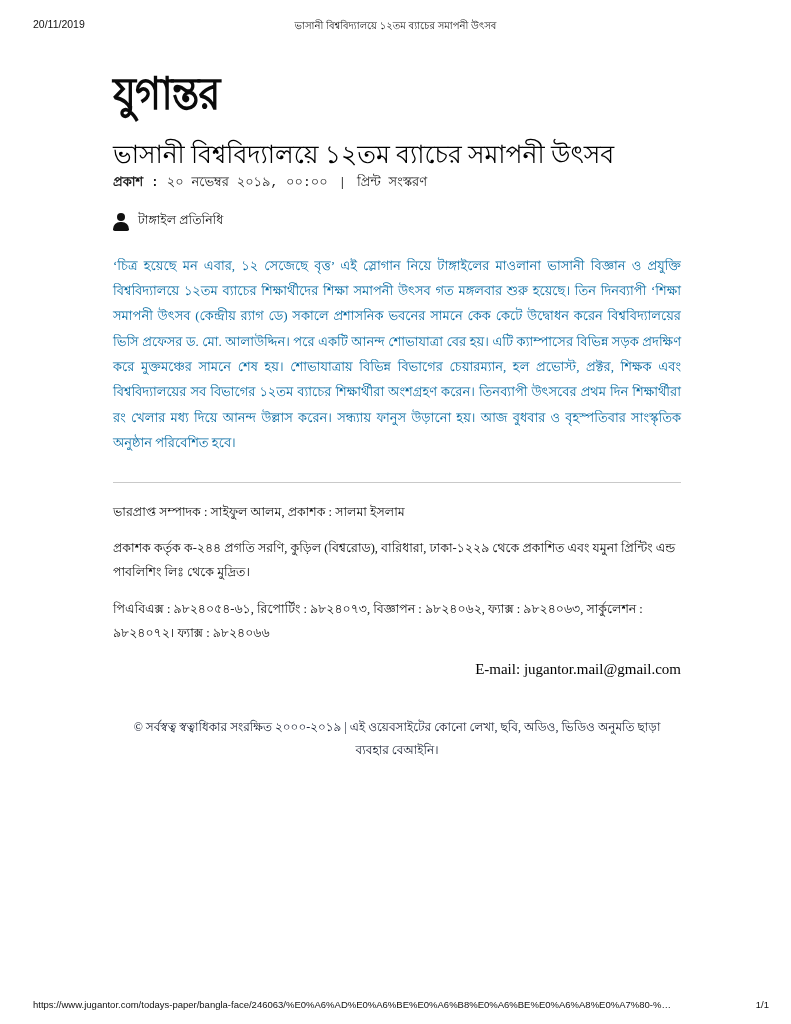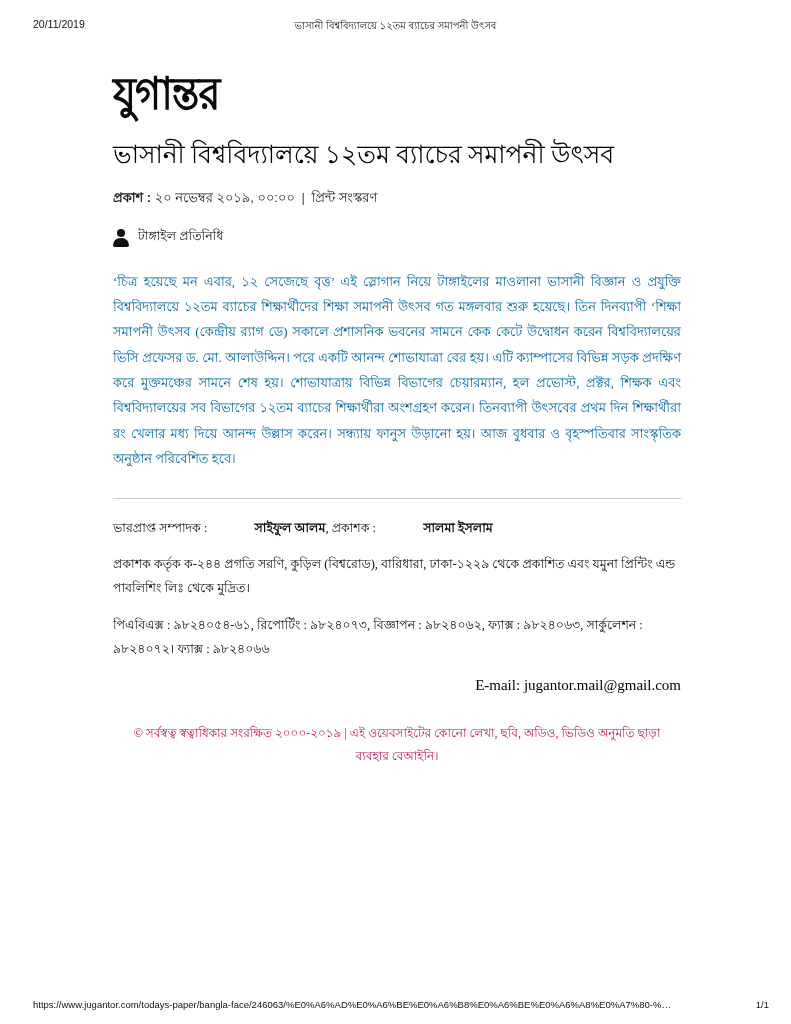--- a/index.html
+++ b/index.html
@@ -100,23 +100,22 @@
   h1.headline {
     font-family: "Liberation Serif", serif;
     font-weight: normal;
     font-size: 25px;
     line-height: 1.35;
     margin: 26px 0 0 0;
     color: #000;
   }
 
   .meta {
-    font-family: Liberation Sans, sans-serif;
+    font-family: Liberation Mono, monospace;
     font-size: 13px;
-    margin-top: 16px;
     color: #1a1a1a;
   }
   .meta .meta-label { font-weight: bold; }
   .meta .sep { padding: 0 3px; color: #444; }
 
   .byline {
     margin-top: 18px;
     display: flex;
     align-items: center;
     gap: 9px;
@@ -165,36 +164,36 @@
     margin: 26px 0 0 0;
   }
 
   .colophon {
     margin-top: 18px;
     font-size: 12.5px;
     line-height: 1.9;
     color: #0d0d0d;
   }
   .colophon .row { margin-bottom: 13px; }
-  .colophon b { font-weight: bold; margin-left: 44px; }
+  .colophon b { font-weight: normal; }
 
   .email {
     margin-top: 16px;
     font-size: 15px;
     font-family: "Liberation Serif", serif;
     color: #000;
     text-align: right;
   }
 
   .copyright {
-    margin-top: 28px;
+    margin-top: 38px;
     font-size: 12px;
     line-height: 1.9;
     text-align: center;
-    color: #be185d;
+    color: #0f172a;
     padding: 0 18px;
   }
 </style>
 </head>
 <body>
 
 <div class="page">
 
   <div class="print-header">
     <span class="ph-date">20/11/2019</span>

